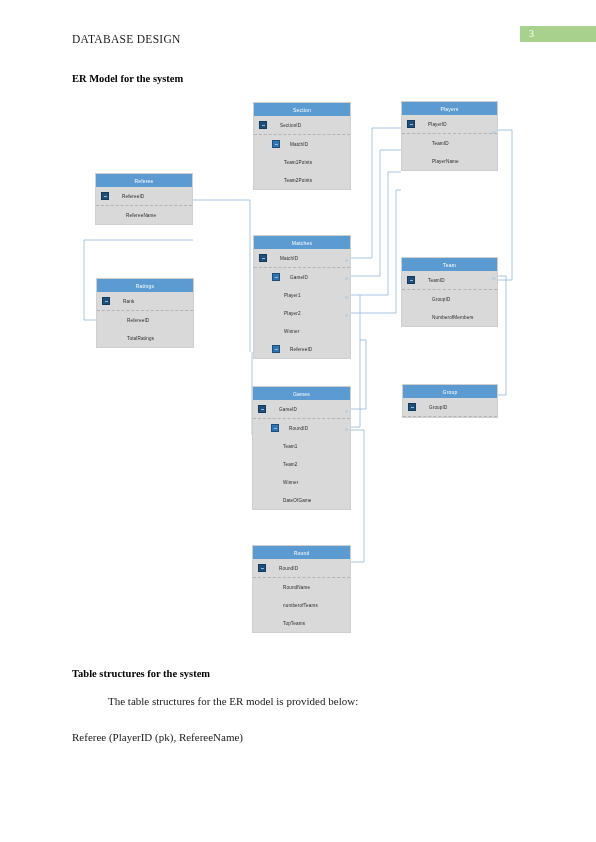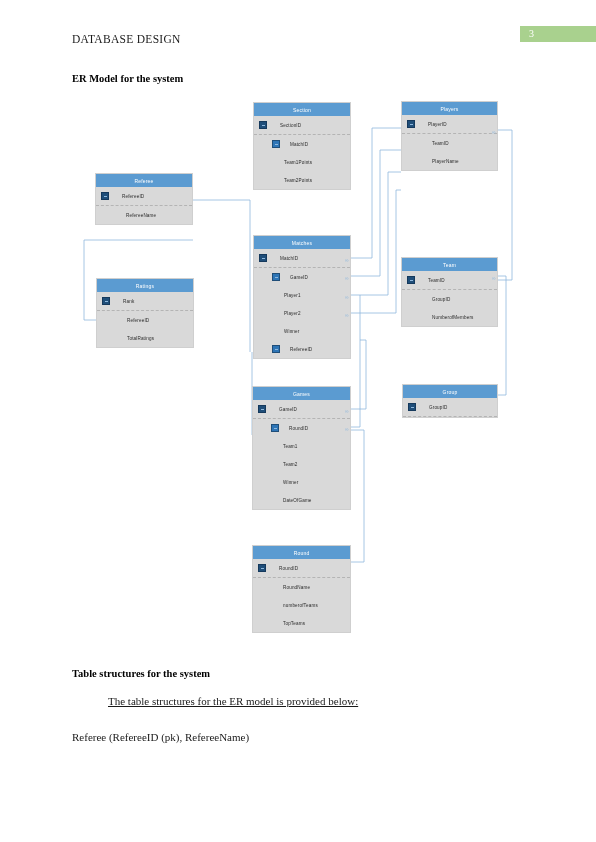--- a/index.html
+++ b/index.html
@@ -278,15 +278,15 @@
         <span class="crow" style="left: 345px; top: 205px;">∞</span>
         <span class="crow" style="left: 345px; top: 223px;">∞</span>
         <span class="crow" style="left: 492px; top: 40px;">∞</span>
         <span class="crow" style="left: 492px; top: 186px;">∞</span>
         <span class="crow" style="left: 345px; top: 319px;">∞</span>
         <span class="crow" style="left: 345px; top: 337px;">∞</span>
       </div>
   </div>
 
   <div class="h-bold" style="left:72px;top:668px;">Table structures for the system</div>
-  <div class="para" style="left:108px;top:695px;text-decoration:underline;">The table structures for the ER model is provided below:</div>
-  <div class="para" style="left:72px;top:731px;">Referee (RefereeID (pk), RefereeName)</div>
+  <div class="para" style="left:108px;top:695px;">The table structures for the ER model is provided below:</div>
+  <div class="para" style="left:72px;top:731px;">Referee (PlayerID (pk), RefereeName)</div>
 </div>
 
 </body></html>

